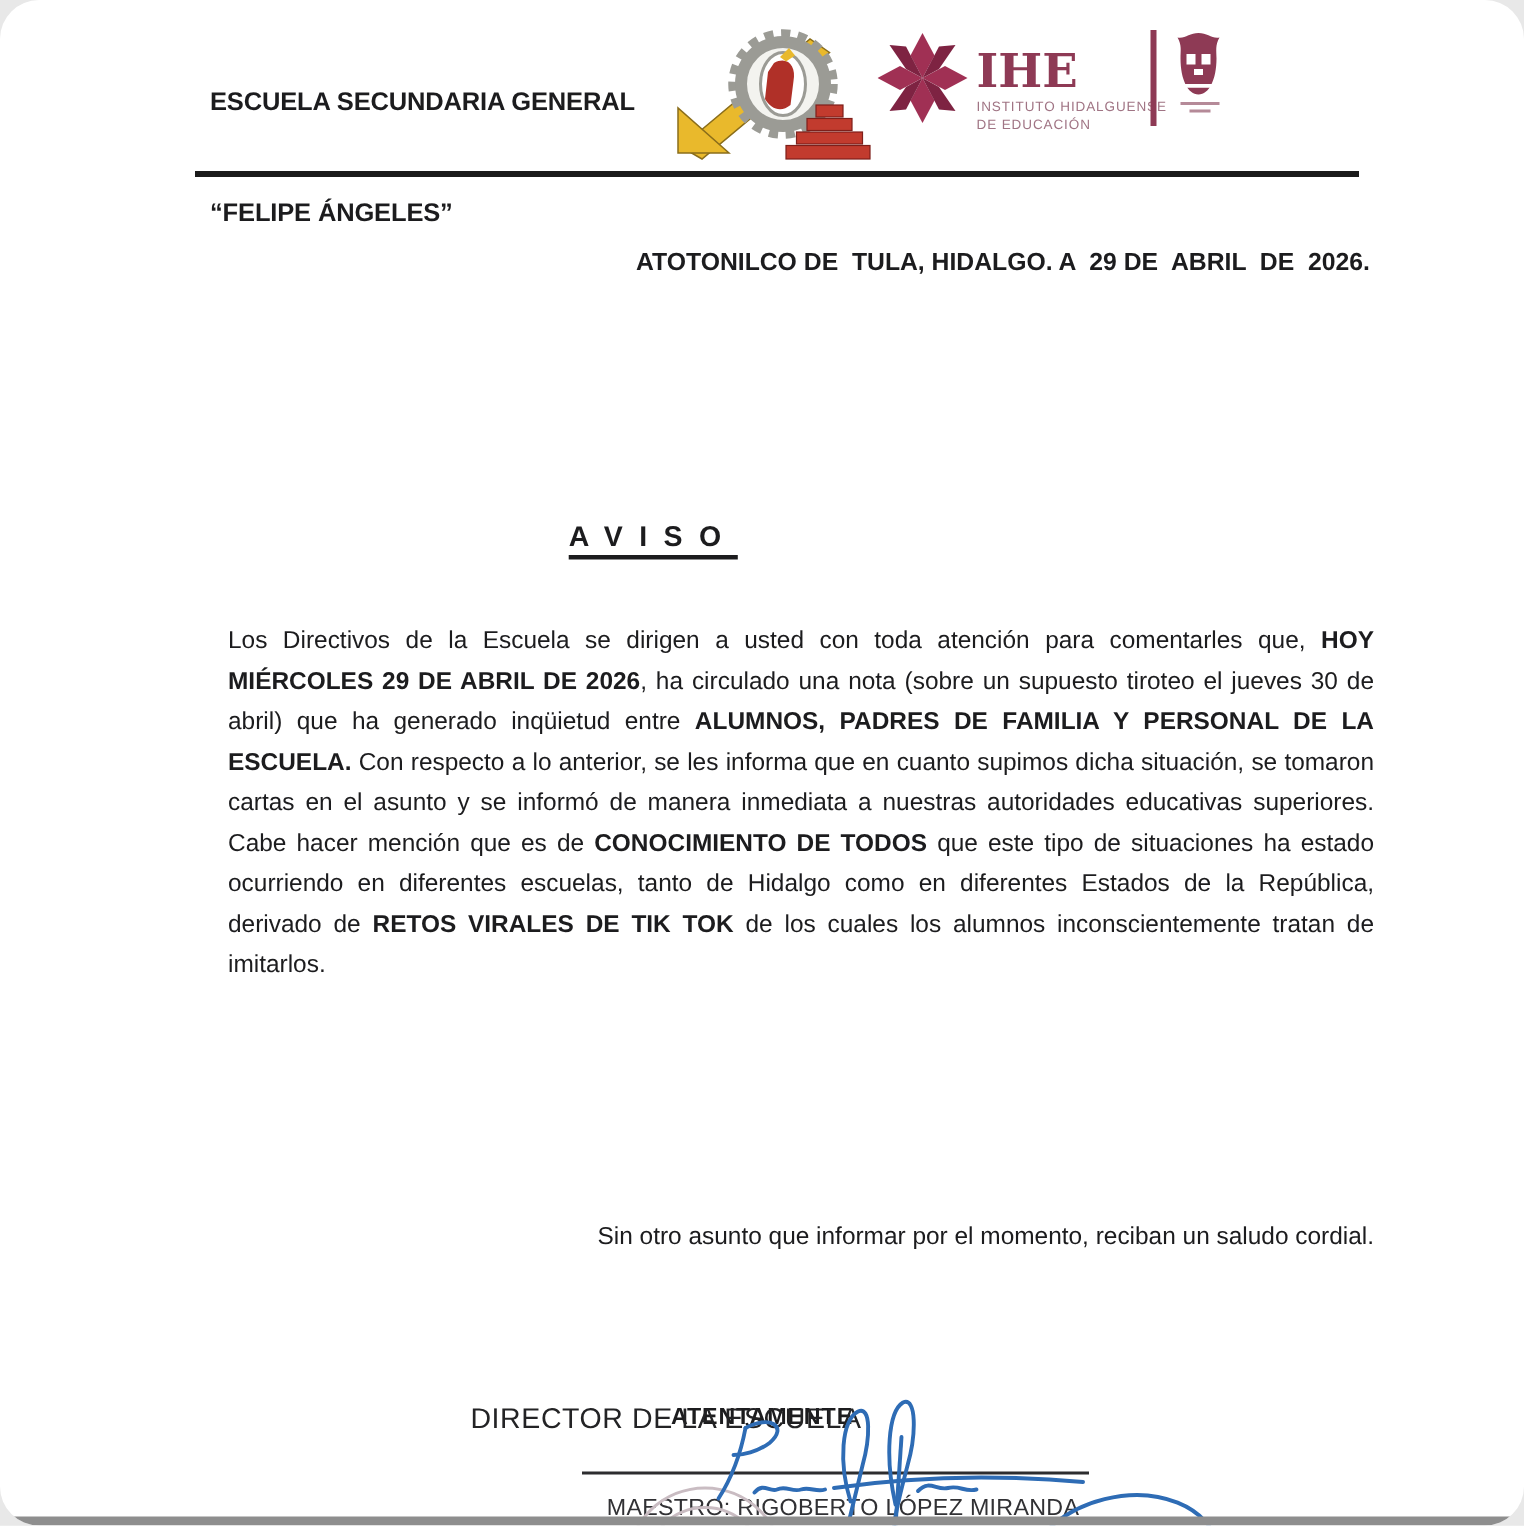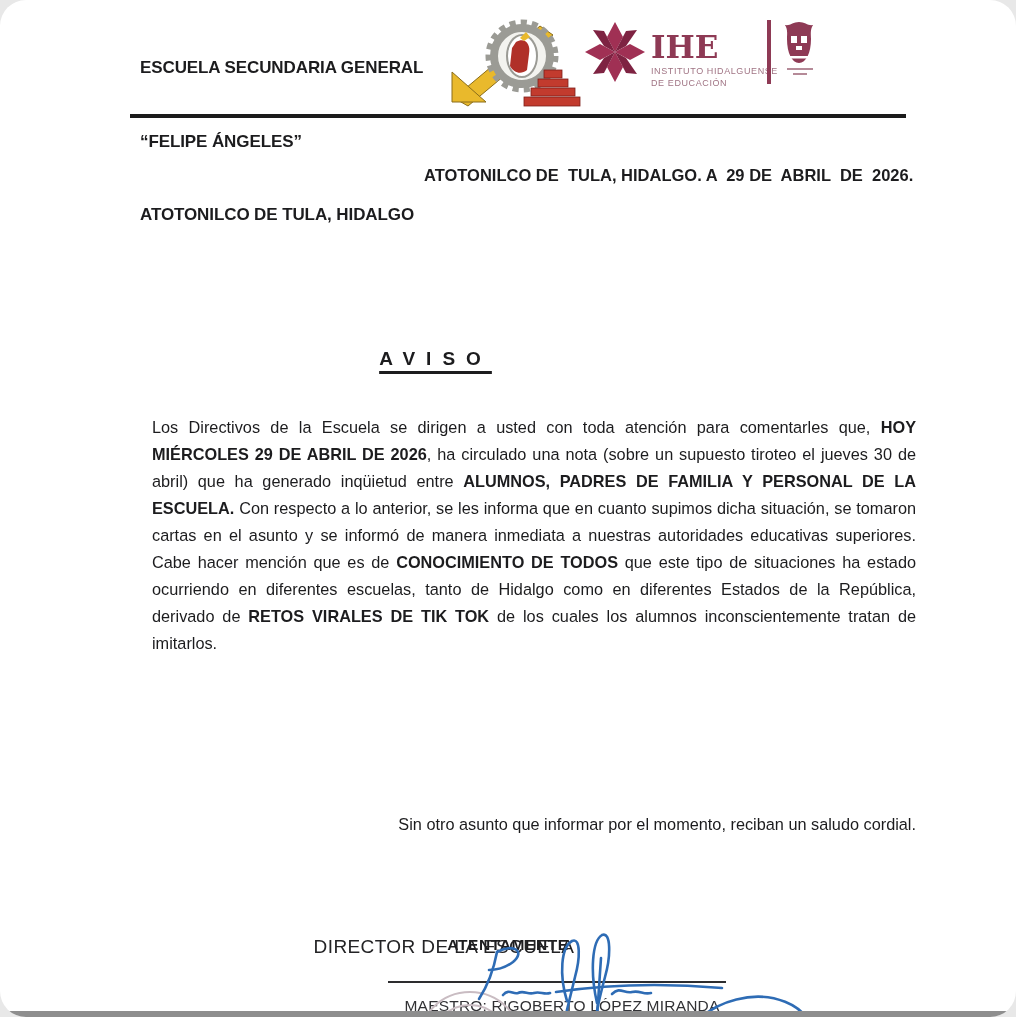--- a/index.html
+++ b/index.html
@@ -39,21 +39,20 @@
   .scan-bar{position:absolute;left:0;bottom:0;width:1016px;height:6px;background:#8e8e8e;}
 </style>
 </head>
 <body>
 
 <div class="page">
 
   <div class="header-text">
     <div>ESCUELA SECUNDARIA GENERAL</div>
     <div>“FELIPE ÁNGELES”</div>
-    <div>ATOTONILCO DE TULA, HIDALGO</div>
   </div>
 
   <div class="crest">
     <svg width="132" height="100" viewBox="0 0 132 100">
 
       <polygon points="4,88 90,16 103,25 18,96" fill="#e9b92c" stroke="#8a6d1a" stroke-width="1"></polygon>
       <polygon points="2,92 36,92 2,62" fill="#e9b92c" stroke="#8a6d1a" stroke-width="1"></polygon>
 
       <circle cx="72" cy="46" r="33" fill="none" stroke="#9b9b95" stroke-width="7" stroke-dasharray="6 5"></circle>
       <circle cx="72" cy="46" r="28" fill="#f3f3ef" stroke="#9b9b95" stroke-width="8"></circle>

